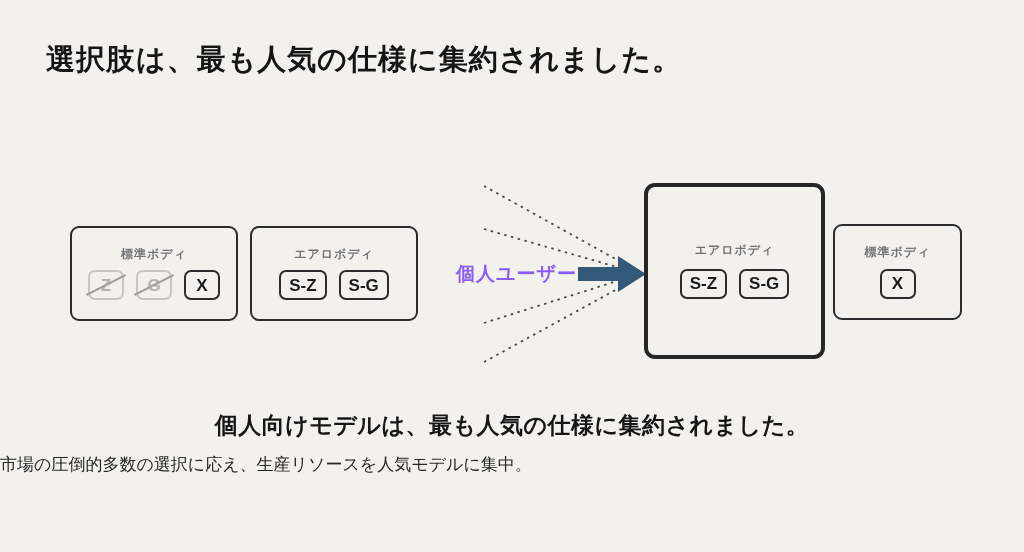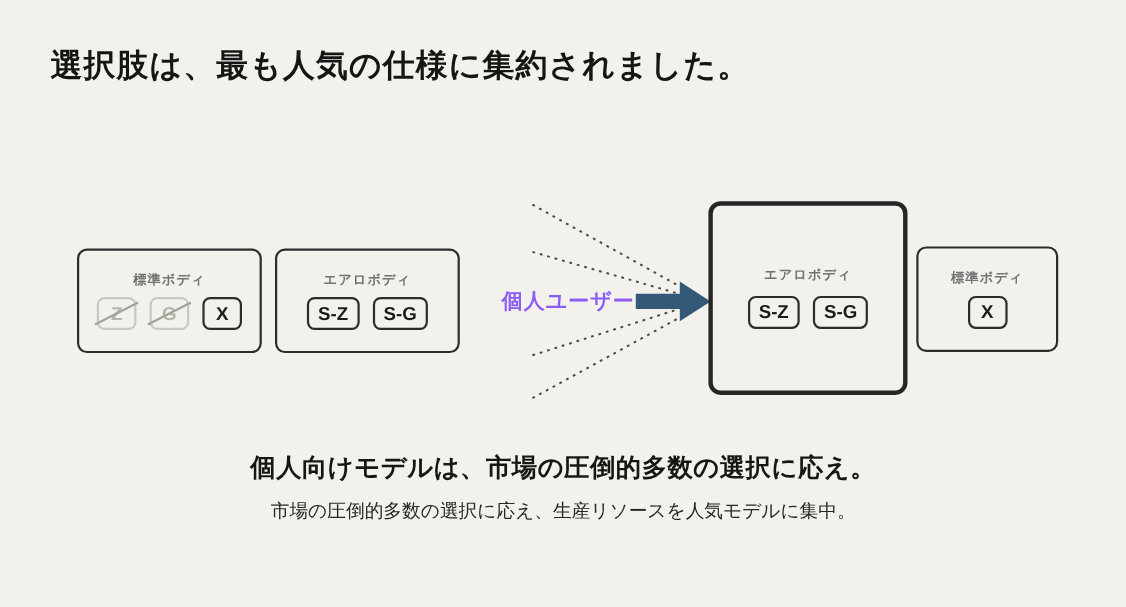--- a/index.html
+++ b/index.html
@@ -137,21 +137,21 @@
     font-size: 23px;
     font-weight: 700;
     letter-spacing: 0.5px;
     color: #161614;
   }
   .footer-note {
     position: absolute;
     top: 451px;
     left: 0;
     width: 100%;
-    text-align: center;
+    text-align: left;
     font-size: 17px;
     font-weight: 400;
     color: #262624;
     line-height: 28px;
   }
   .footer-note p { margin: 0; }
 </style>
 </head>
 <body>
 
@@ -197,18 +197,18 @@
     </div>
   </div>
 
   <div class="body-box box-after-standard">
     <div class="box-label">標準ボディ</div>
     <div class="chip-row">
       <span class="chip">X</span>
     </div>
   </div>
 
-  <div class="footer-headline">個人向けモデルは、市場の圧倒的多数の選択に応え。</div>
+  <div class="footer-headline">個人向けモデルは、最も人気の仕様に集約されました。</div>
   <div class="footer-note">
     <p>市場の圧倒的多数の選択に応え、生産リソースを人気モデルに集中。</p>
   </div>
 
 </div>
 
 </body></html>

